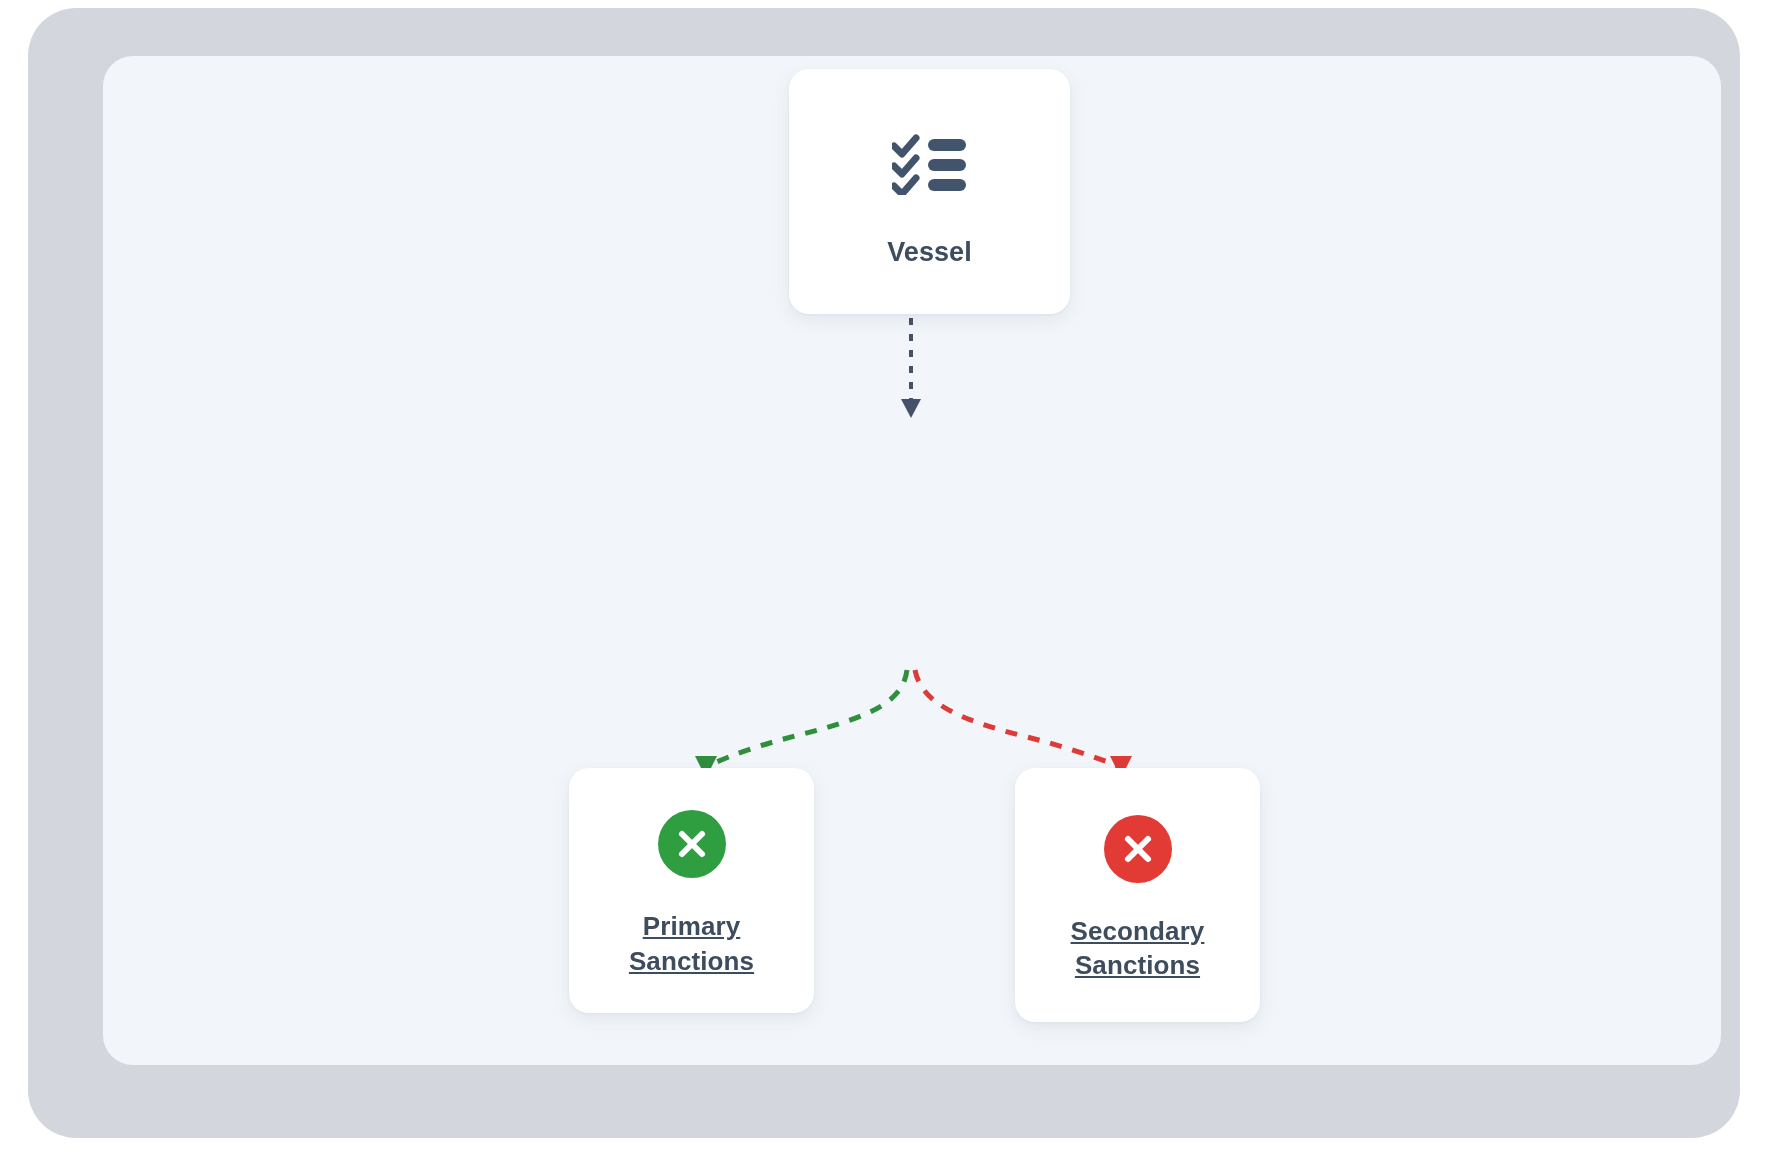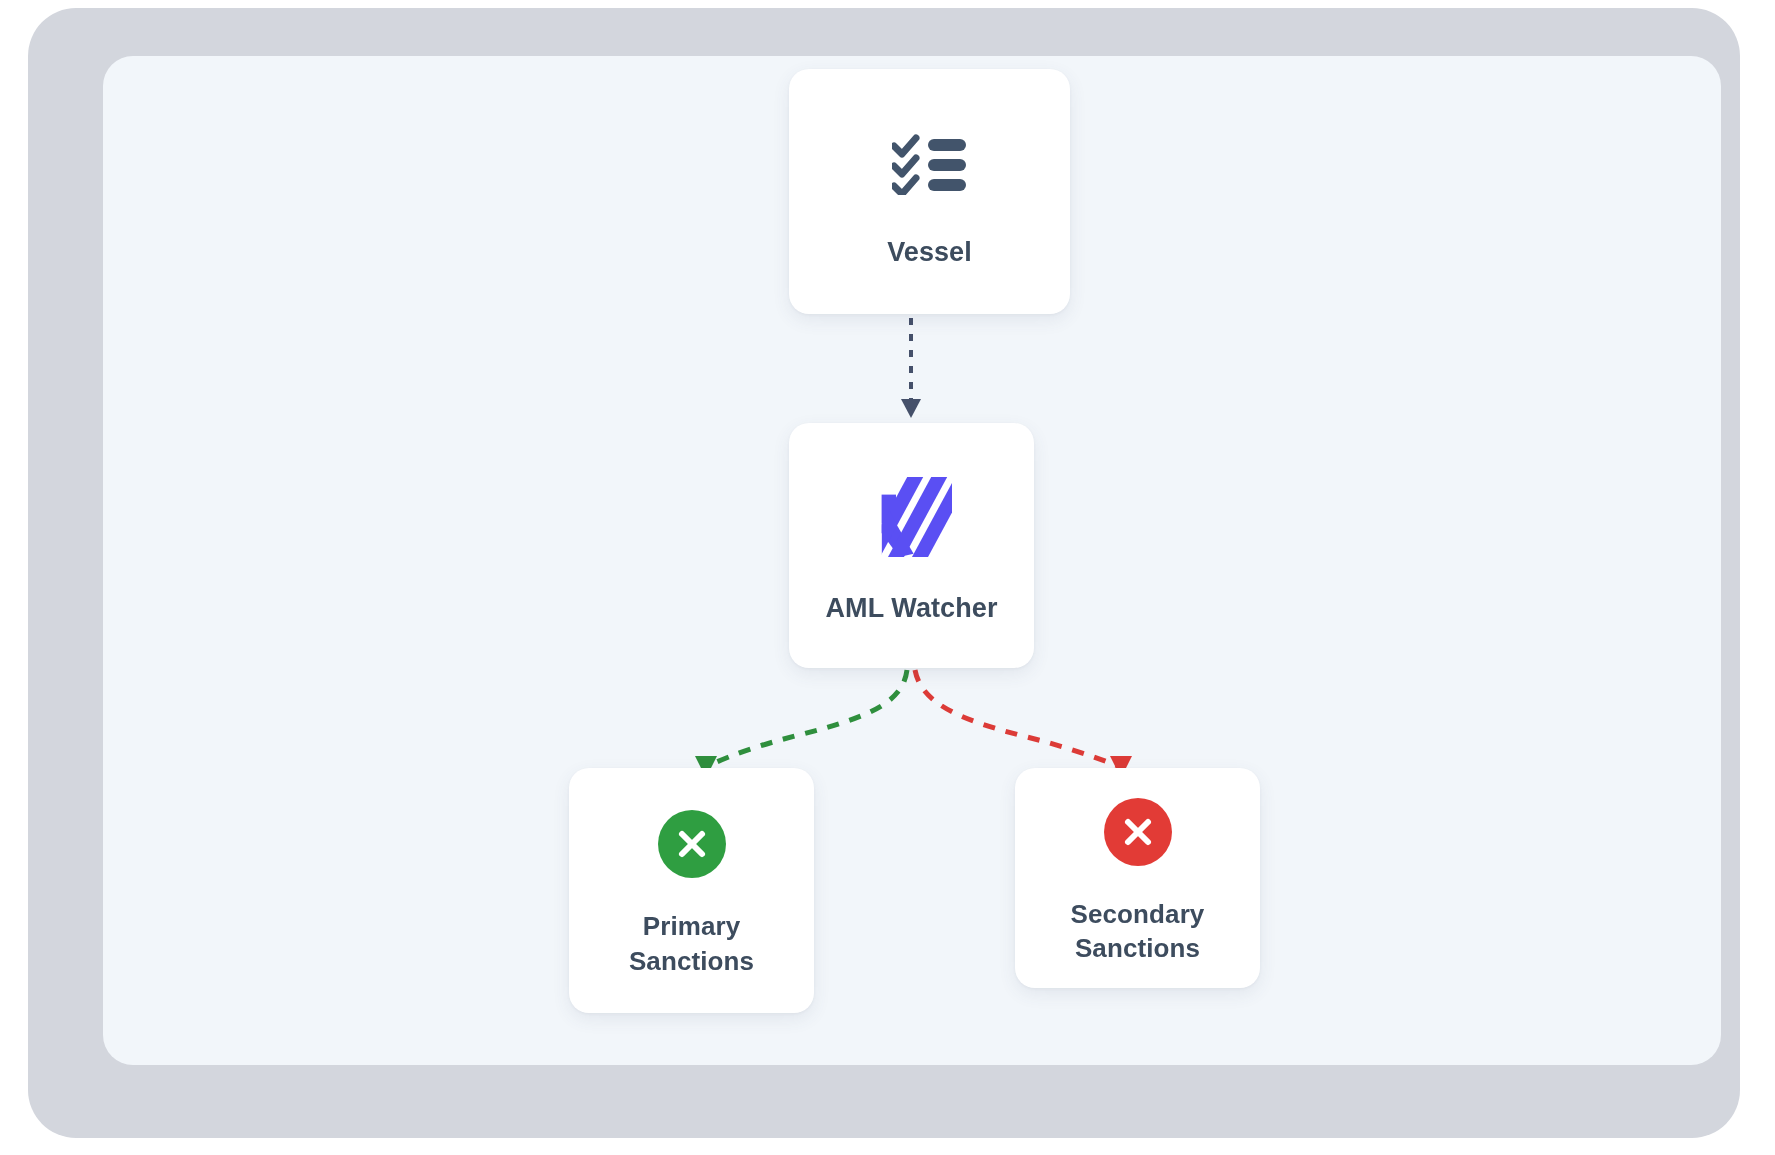--- a/index.html
+++ b/index.html
@@ -112,29 +112,30 @@
     left: 466px;
     top: 712px;
     width: 245px;
     height: 245px;
   }
   
   #node-secondary {
     left: 912px;
     top: 712px;
     width: 245px;
-    height: 220px;
+    height: 254px;
   }
   #node-primary .node-icon,
   #node-secondary .node-icon { margin-top: 2px; height: 78px; }
   #node-primary .node-label,
   #node-secondary .node-label {
     font-size: 26px;
     line-height: 1.32;
     margin-top: 26px;
+    text-decoration: underline;
   }
 
   
   .status-circle {
     width: 68px;
     height: 68px;
     border-radius: 50%;
     display: flex;
     align-items: center;
     justify-content: center;
@@ -180,43 +181,20 @@
           <g fill="#42546b">
             <rect x="36" y="6" width="38" height="12" rx="6"></rect>
             <rect x="36" y="26" width="38" height="12" rx="6"></rect>
             <rect x="36" y="46" width="38" height="12" rx="6"></rect>
           </g>
         </svg>
       </div>
       <div class="node-label">Vessel</div>
     </div>
 
-    <div class="node" id="node-aml">
-      <div class="node-icon">
-        <svg width="80" height="80" viewBox="0 0 100 100" xmlns="http://www.w3.org/2000/svg">
-          <defs>
-            <clipPath id="logoClip">
-              <path d="M 12 22 L 12 100 L 100 100 L 100 0 L 30 0 L 30 58 Z"></path>
-            </clipPath>
-          </defs>
-          <g fill="#5a4ff3">
-
-            <polygon points="12,22 30,22 30,58 12,58"></polygon>
-            <polygon points="12,58 30,58 52,96 34,100 12,70"></polygon>
-
-            <g clip-path="url(#logoClip)">
-              <polygon points="44,0 64,0 10,100 -10,100"></polygon>
-              <polygon points="74,0 94,0 40,100 20,100"></polygon>
-              <polygon points="104,0 124,0 70,100 50,100"></polygon>
-            </g>
-          </g>
-        </svg>
-      </div>
-      <div class="node-label">AML Watcher</div>
-    </div>
 
     <div class="node" id="node-primary">
       <div class="node-icon">
         <div class="status-circle green">
           <svg width="32" height="32" viewBox="0 0 32 32" xmlns="http://www.w3.org/2000/svg">
             <g stroke="#ffffff" stroke-width="6" stroke-linecap="round">
               <line x1="6" y1="6" x2="26" y2="26"></line>
               <line x1="26" y1="6" x2="6" y2="26"></line>
             </g>
           </svg>

